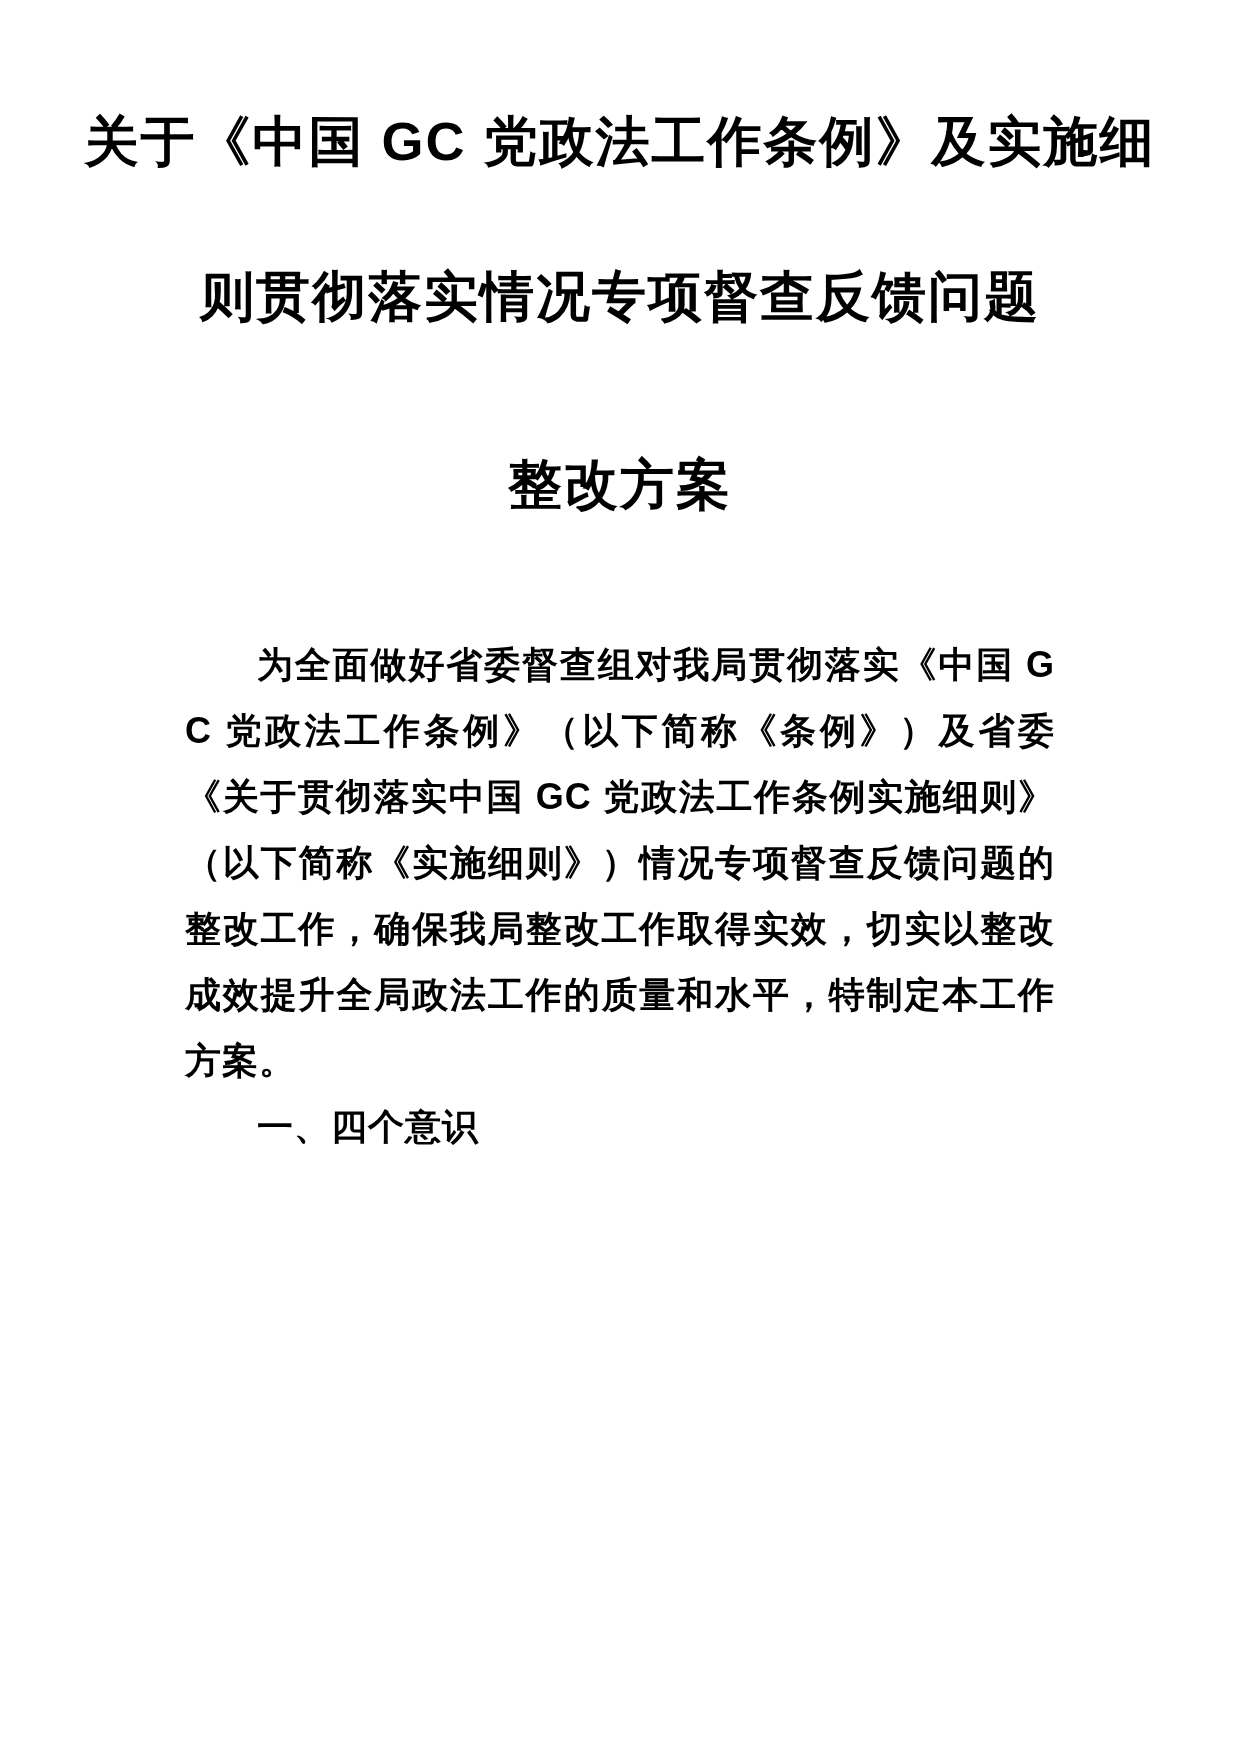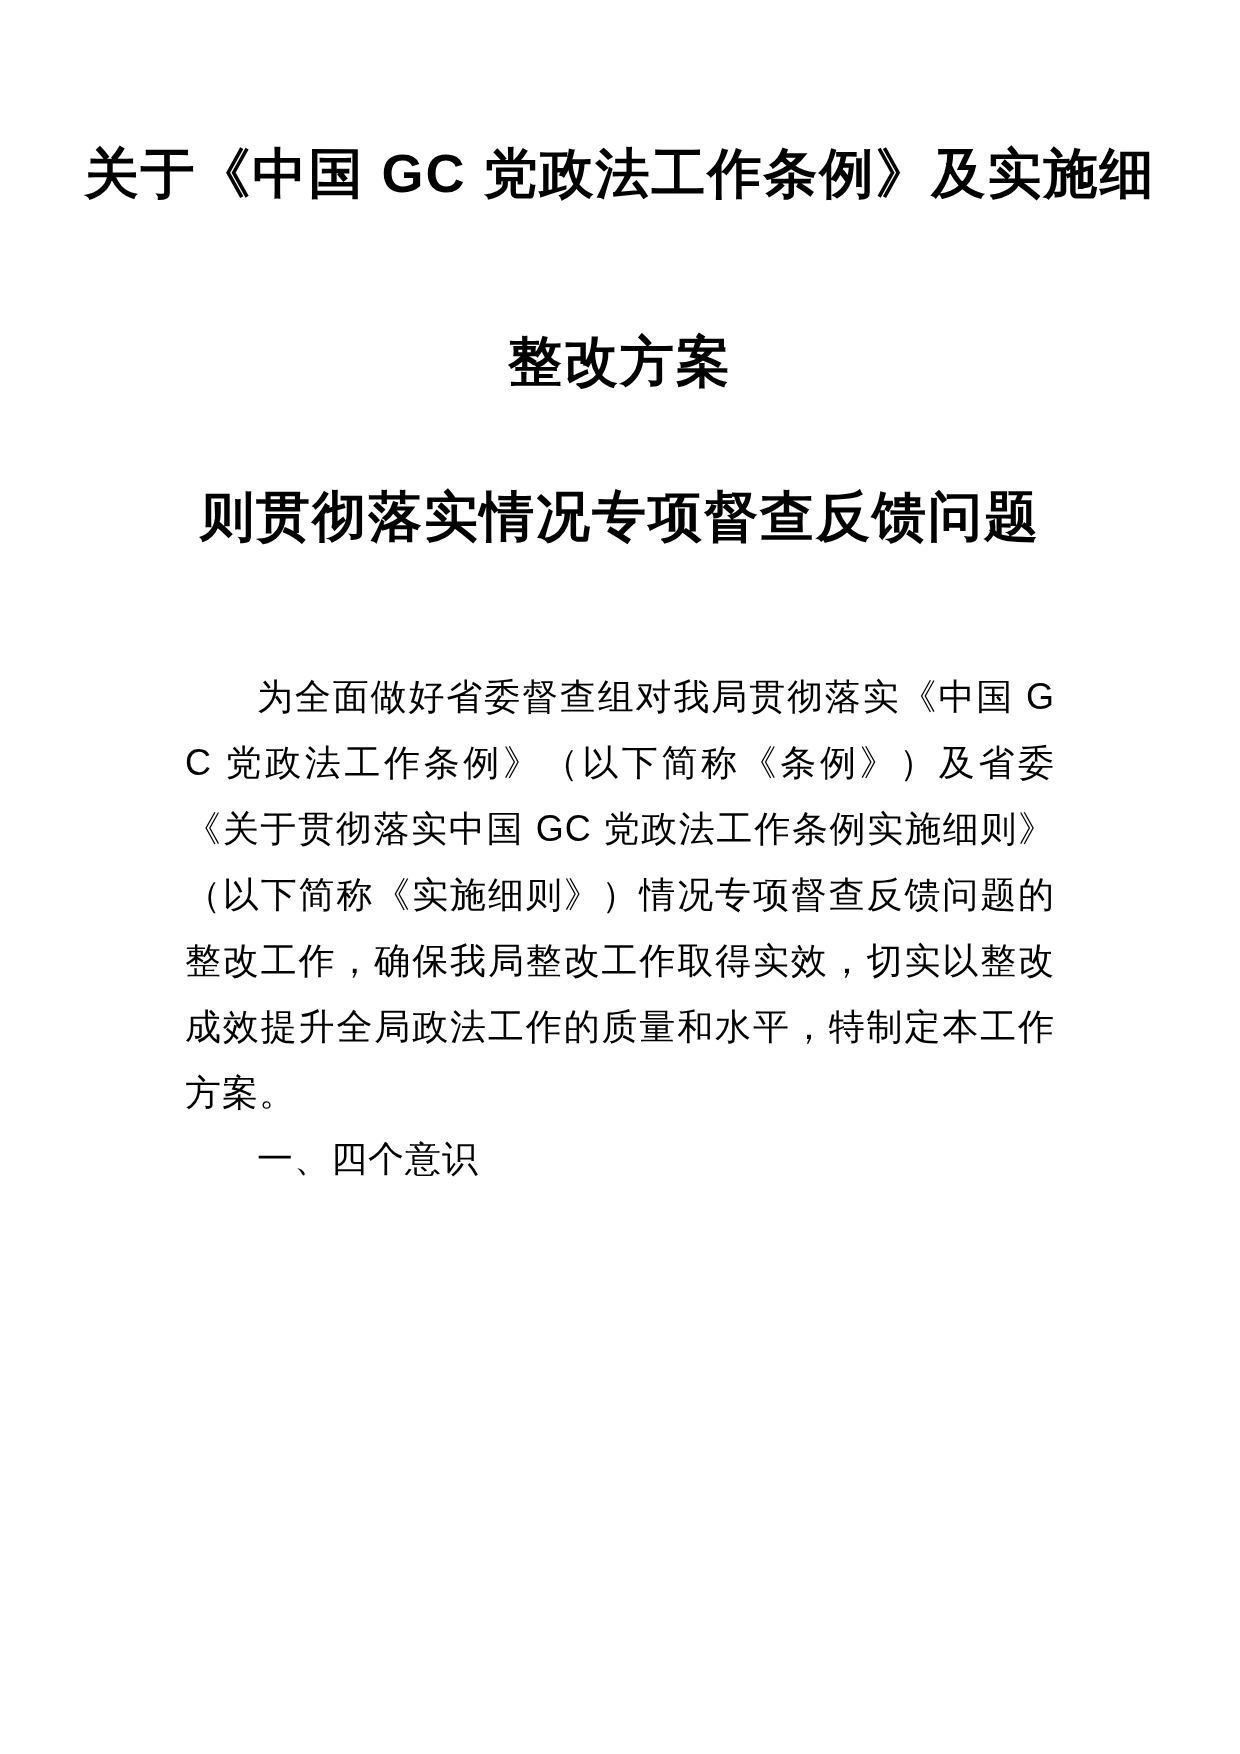--- a/index.html
+++ b/index.html
@@ -15,57 +15,57 @@
     color: #000000;
   }
   .page {
     position: relative;
     width: 1240px;
     height: 1754px;
     background: #ffffff;
     box-sizing: border-box;
   }
   .title-block {
-    padding-top: 96px;
+    padding-top: 64px;
     text-align: center;
   }
   .title-line {
     font-size: 54px;
     font-weight: 700;
     line-height: 155px;
     letter-spacing: 2px;
     white-space: nowrap;
   }
   .title-line.subtitle {
     margin-top: 33px;
   }
   .body-block {
     margin: 70px 185px 0 185px;
     width: 870px;
   }
   .para {
     margin: 0;
     font-size: 36px;
     line-height: 66px;
-    font-weight: 400;
+    font-weight: 700;
     text-align: justify;
     text-indent: 2em;
     letter-spacing: 1px;
     word-break: break-all;
   }
 </style>
 </head>
 <body>
 
 <div class="page">
 
   <div class="title-block">
     <div class="title-line">关于《中国 GC 党政法工作条例》及实施细</div>
+    <div class="title-line">则贯彻落实情况专项督查反馈问题</div>
     <div class="title-line subtitle">整改方案</div>
-    <div class="title-line">则贯彻落实情况专项督查反馈问题</div>
   </div>
 
   <div class="body-block">
     <p class="para">为全面做好省委督查组对我局贯彻落实《中国 GC 党政法工作条例》（以下简称《条例》）及省委《关于贯彻落实中国 GC 党政法工作条例实施细则》（以下简称《实施细则》）情况专项督查反馈问题的整改工作，确保我局整改工作取得实效，切实以整改成效提升全局政法工作的质量和水平，特制定本工作方案。</p>
     <p class="para">一、四个意识</p>
   </div>
 
 </div>
 
 </body></html>

